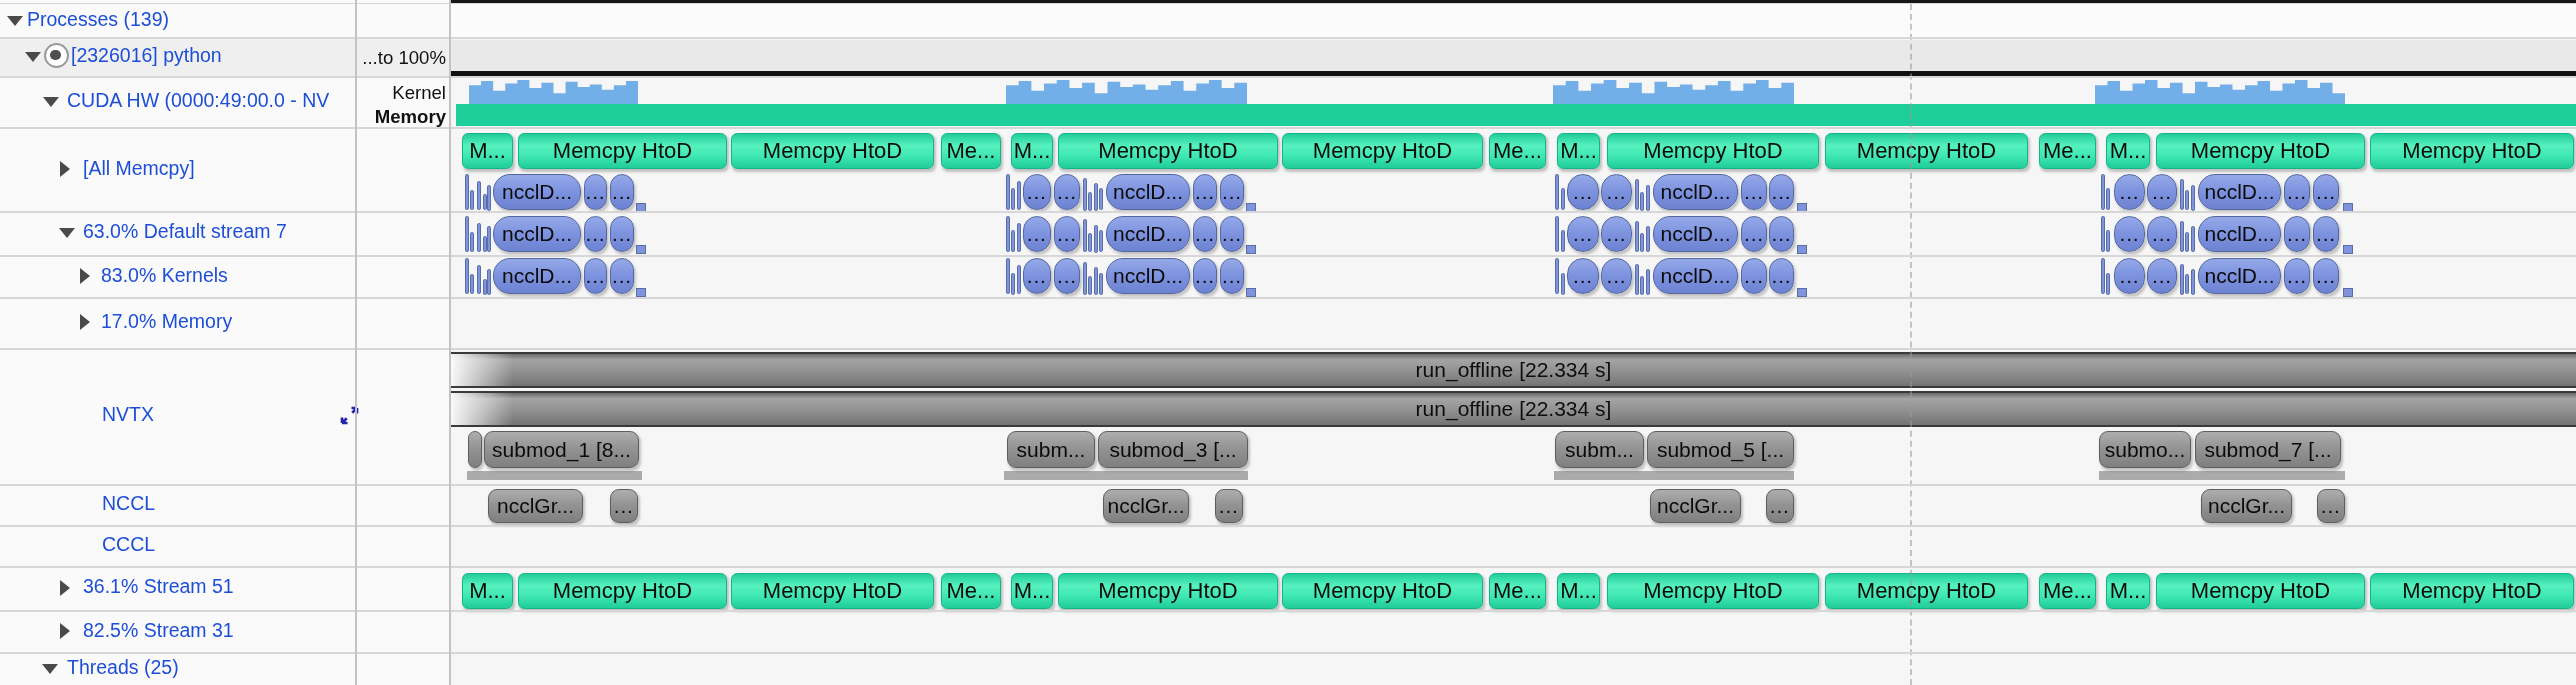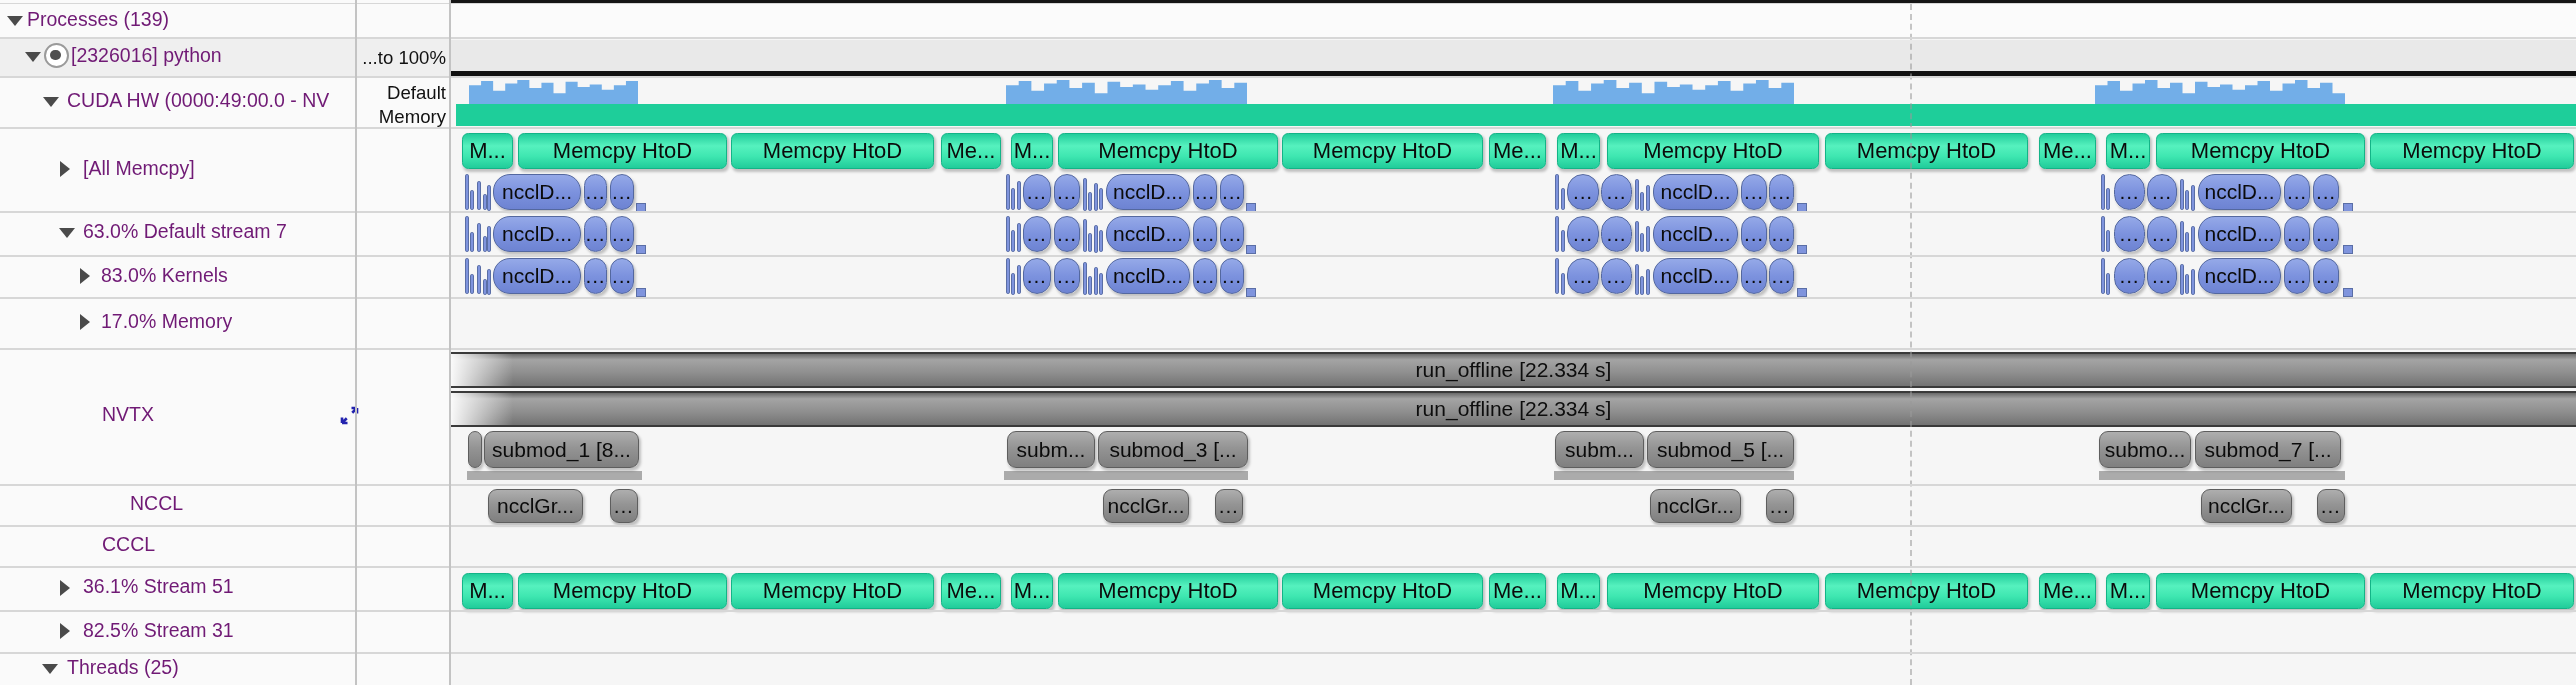--- a/index.html
+++ b/index.html
@@ -3,21 +3,21 @@
 <meta charset="utf-8">
 <style>
   html,body{margin:0;padding:0;background:#ffffff;}
   #app{position:relative;width:2576px;height:685px;overflow:hidden;
        font-family:"Liberation Sans",sans-serif;background:#f6f6f6;color:#1b1b1b;}
   .abs{position:absolute;box-sizing:border-box;}
   
   #sidebar-bg{left:0;top:0;width:451px;height:685px;background:#fafafa;z-index:30;}
   .side-row{left:0;width:451px;z-index:32;}
   .side-row.shade{background:#efefef;}
-  .row-label{position:absolute;white-space:nowrap;font-size:19.5px;color:#701a75;}
+  .row-label{position:absolute;white-space:nowrap;font-size:19.5px;color:#1d4ed8;}
   .tri-down{position:absolute;width:0;height:0;border-left:8px solid transparent;
             border-right:8px solid transparent;border-top:10.7px solid #4a4a4a;}
   .tri-right{position:absolute;width:0;height:0;border-top:8px solid transparent;
              border-bottom:8px solid transparent;border-left:10.7px solid #4a4a4a;}
   .radio-outer{position:absolute;width:21px;height:21px;border:2.7px solid #9a9a9a;
                border-radius:50%;background:#fff;}
   .radio-inner{position:absolute;left:4.4px;top:4.4px;width:10.7px;height:10.7px;border-radius:50%;background:#4f4f4f;}
   
   .hsep{left:0;width:2576px;height:1.8px;background:#d7d7d7;z-index:55;}
   .vline{top:0;width:1.8px;height:685px;background:#c3c3c3;z-index:56;}
@@ -294,43 +294,43 @@
       <div class="abs side-row" style="position: absolute; left: 0px; top: 297px; width: 451px; height: 51px;">
         <div class="tri-right" style="left: 80px; top: 17.3px;"></div>
         <div class="row-label" style="left: 101px; top: 13px; max-width: 254px; overflow: hidden;">17.0% Memory</div>
       </div>
       <div class="abs side-row" style="position: absolute; left: 0px; top: 348px; width: 451px; height: 136px;">
         <div class="row-label" style="left: 102px; top: 55px; max-width: 253px; overflow: hidden;">NVTX</div>
         <div style="position: absolute; left: 337px; top: 55px; width: 25px; height: 25px;"><svg width="25" height="25" viewBox="0 0 20 20">
             <path d="M12.2 7.8 L16 4 M16 4 h-4.4 M16 4 v4.4 M7.8 12.2 L4 16 M4 16 h4.4 M4 16 v-4.4" stroke="#2323AE" stroke-width="2.1" fill="none"></path>
           </svg></div>
       </div>
-      <div class="abs side-row" style="position: absolute; left: 0px; top: 484px; width: 451px; height: 42px; margin-left: 28px;">
+      <div class="abs side-row" style="position: absolute; left: 0px; top: 484px; width: 451px; height: 42px;">
         <div class="row-label" style="left: 102px; top: 8.4px; max-width: 253px; overflow: hidden;">NCCL</div>
       </div>
       <div class="abs side-row" style="position: absolute; left: 0px; top: 525px; width: 451px; height: 41px;">
         <div class="row-label" style="left: 102px; top: 8px; max-width: 253px; overflow: hidden;">CCCL</div>
       </div>
       <div class="abs side-row" style="position: absolute; left: 0px; top: 566px; width: 451px; height: 43px;">
         <div class="tri-right" style="left: 60px; top: 13.8px;"></div>
         <div class="row-label" style="left: 83px; top: 9.3px; max-width: 272px; overflow: hidden;">36.1% Stream 51</div>
       </div>
       <div class="abs side-row" style="position: absolute; left: 0px; top: 610px; width: 451px; height: 43px;">
         <div class="tri-right" style="left: 60px; top: 13.3px;"></div>
         <div class="row-label" style="left: 83px; top: 9px; max-width: 272px; overflow: hidden;">82.5% Stream 31</div>
       </div>
       <div class="abs side-row" style="position: absolute; left: 0px; top: 652px; width: 451px; height: 33px;">
         <div class="tri-down" style="left: 42px; top: 12px;"></div>
         <div class="row-label" style="left: 67px; top: 4px; max-width: 288px; overflow: hidden;">Threads (25)</div>
       </div>
     </div>
 
   <div class="col2-label" style="top:47px;">...to 100%</div>
-  <div class="col2-label" style="top:82px;">Default</div>
-  <div class="col2-label" style="top:106px;">Memory</div>
+  <div class="col2-label" style="top:82px;">Kernel</div>
+  <div class="col2-label" style="top:106px;font-weight:bold;">Memory</div>
 
   <div id="seps">
       <div class="abs hsep" style="position: absolute; left: 0px; top: 2.7px; width: 2576px; height: 1.8px;"></div>
       <div class="abs hsep" style="position: absolute; left: 0px; top: 37px; width: 2576px; height: 1.8px;"></div>
       <div class="abs hsep" style="position: absolute; left: 0px; top: 76px; width: 2576px; height: 1.8px;"></div>
       <div class="abs hsep" style="position: absolute; left: 0px; top: 127px; width: 2576px; height: 1.8px;"></div>
       <div class="abs hsep" style="position: absolute; left: 0px; top: 211px; width: 2576px; height: 1.8px;"></div>
       <div class="abs hsep" style="position: absolute; left: 0px; top: 255px; width: 2576px; height: 1.8px;"></div>
       <div class="abs hsep" style="position: absolute; left: 0px; top: 297px; width: 2576px; height: 1.8px;"></div>
       <div class="abs hsep" style="position: absolute; left: 0px; top: 348px; width: 2576px; height: 1.8px;"></div>

